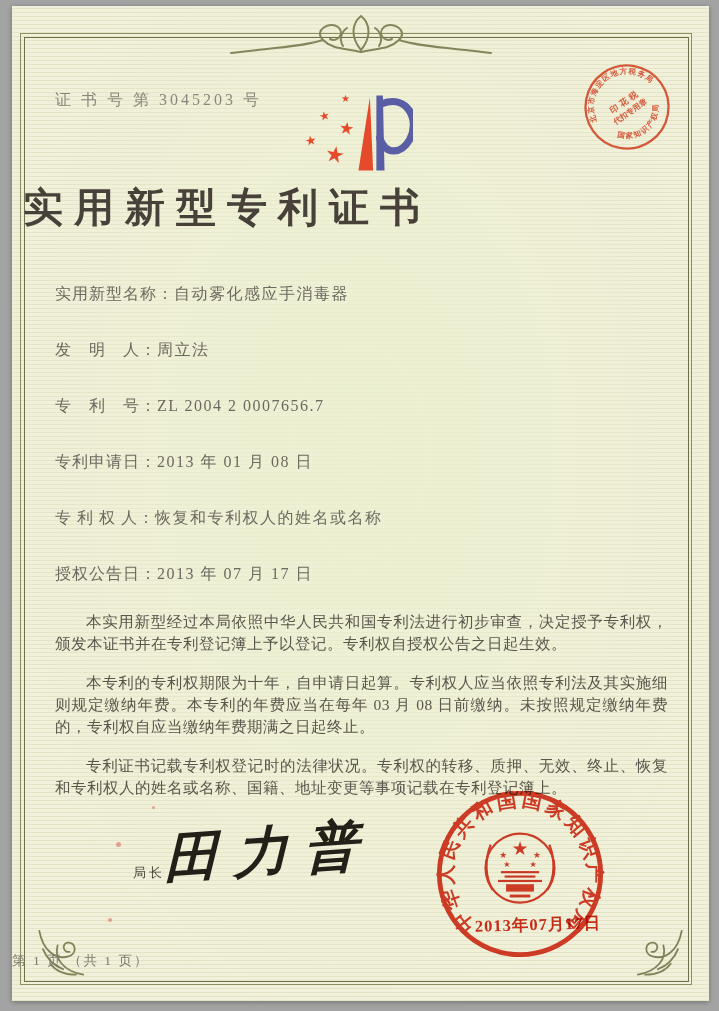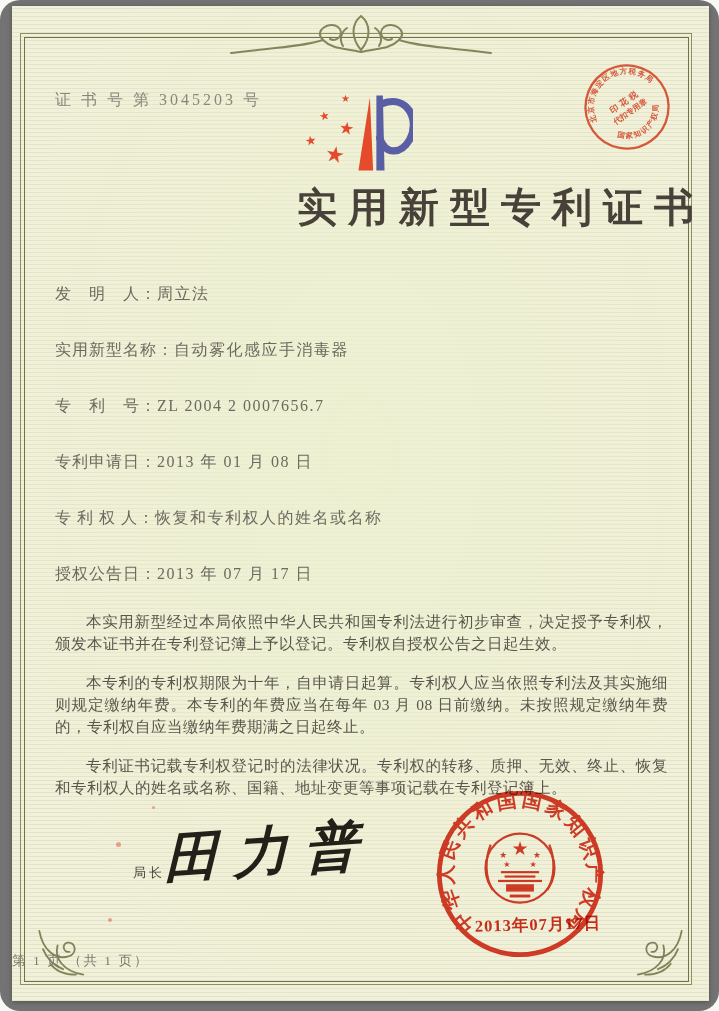--- a/index.html
+++ b/index.html
@@ -3,21 +3,21 @@
 <meta charset="utf-8">
 <style>
   * { margin:0; padding:0; box-sizing:border-box; }
   html,body { width:719px; height:1011px; }
   body {
     font-family:"Liberation Serif","DejaVu Serif",serif;
     background:#f8f8f5;
     position:relative;
     overflow:hidden;
   }
-  .photo { position:absolute; inset:0; background:#737373;border-radius:20px; }
+  .photo { position:absolute; inset:0; background:#a3a3a3; }
   .cert {
     position:absolute; left:12px; top:6px; right:10px; bottom:10px;
     background-color:#f1f0da;
     background-image:
       radial-gradient(ellipse at 50% 45%, rgba(236,241,208,.85), rgba(0,0,0,0) 75%),
       repeating-linear-gradient(0deg, rgba(154,163,96,.16) 0 1px, rgba(0,0,0,0) 1px 4px);
     box-shadow:0 1px 5px rgba(0,0,0,.30);
   }
   .frame {
     position:absolute; left:8px; top:27px; right:17px; bottom:16px;
@@ -32,22 +32,22 @@
   .corner-br { right:20px; bottom:19px; }
   .corner-bl { left:20px; bottom:19px; transform:scaleX(-1); }
 
   .cert-no {
     position:absolute; left:43px; top:84px;
     font-size:16px; letter-spacing:3px; color:#8b867c;
   }
   .logo { position:absolute; left:283px; top:86px; width:118px; height:82px; }
 
   .title {
-    position:absolute; top:174px; left:0; right:4px;
-    text-align:right; font-size:40px; font-weight:600;
+    position:absolute; top:174px; left:0; right:16px;
+    text-align:left; font-size:40px; font-weight:600;
     letter-spacing:11px; color:#474139; text-indent:11px;
   }
 
   .fields { position:absolute; left:43px; top:277px; right:40px; }
   .field-row { margin-bottom:34px; line-height:22px; font-size:16px; color:#6e6960; }
   .field-label { letter-spacing:1px; }
   .field-value { letter-spacing:1.5px; }
 
   .paragraphs {
     position:absolute; left:43px; right:41px; top:588px;
@@ -141,24 +141,24 @@
       <span class="star-glyph" style="left:24px;top:18px;font-size:12px;transform:rotate(-12deg);">★</span>
       <span class="star-glyph" style="left:44px;top:28px;font-size:17px;transform:rotate(8deg);">★</span>
       <span class="star-glyph" style="left:10px;top:42px;font-size:13px;transform:rotate(-10deg);">★</span>
       <span class="star-glyph" style="left:30px;top:52px;font-size:22px;transform:rotate(10deg);">★</span>
     </div>
 
     <h1 class="title">实用新型专利证书</h1>
 
     <div class="fields">
       <div class="field-row">
+        <span class="field-label">实用新型名称：</span><span class="field-value">自动雾化感应手消毒器</span>
+      </div>
+      <div class="field-row">
         <span class="field-label">发　明　人：</span><span class="field-value">周立法</span>
-      </div>
-      <div class="field-row">
-        <span class="field-label">实用新型名称：</span><span class="field-value">自动雾化感应手消毒器</span>
       </div>
       <div class="field-row">
         <span class="field-label">专　利　号：</span><span class="field-value">ZL 2004 2 0007656.7</span>
       </div>
       <div class="field-row">
         <span class="field-label">专利申请日：</span><span class="field-value">2013 年 01 月 08 日</span>
       </div>
       <div class="field-row">
         <span class="field-label">专 利 权 人：</span><span class="field-value">恢复和专利权人的姓名或名称</span>
       </div>

